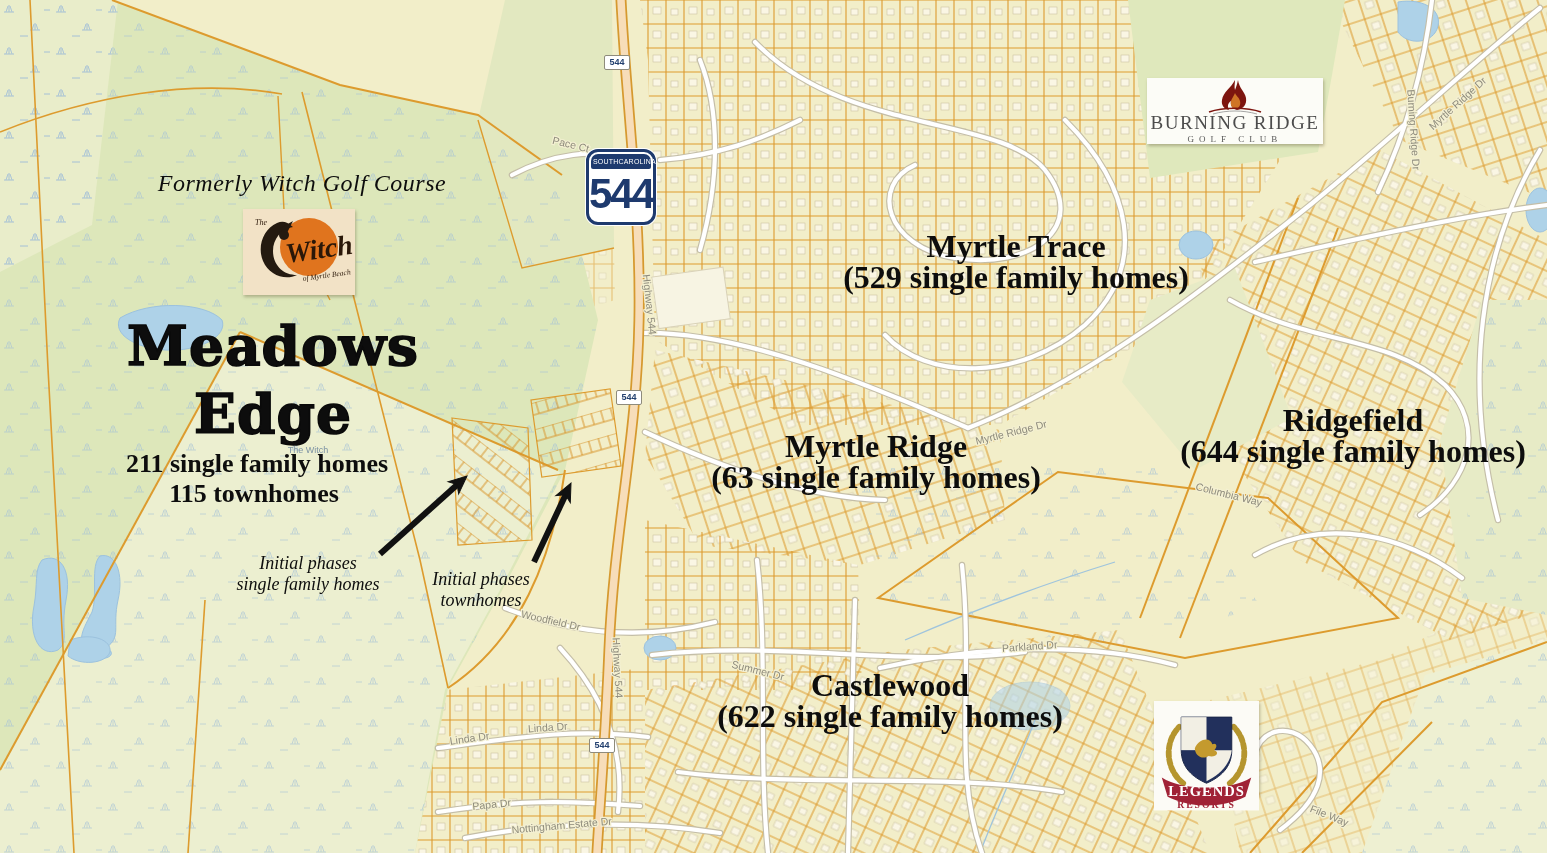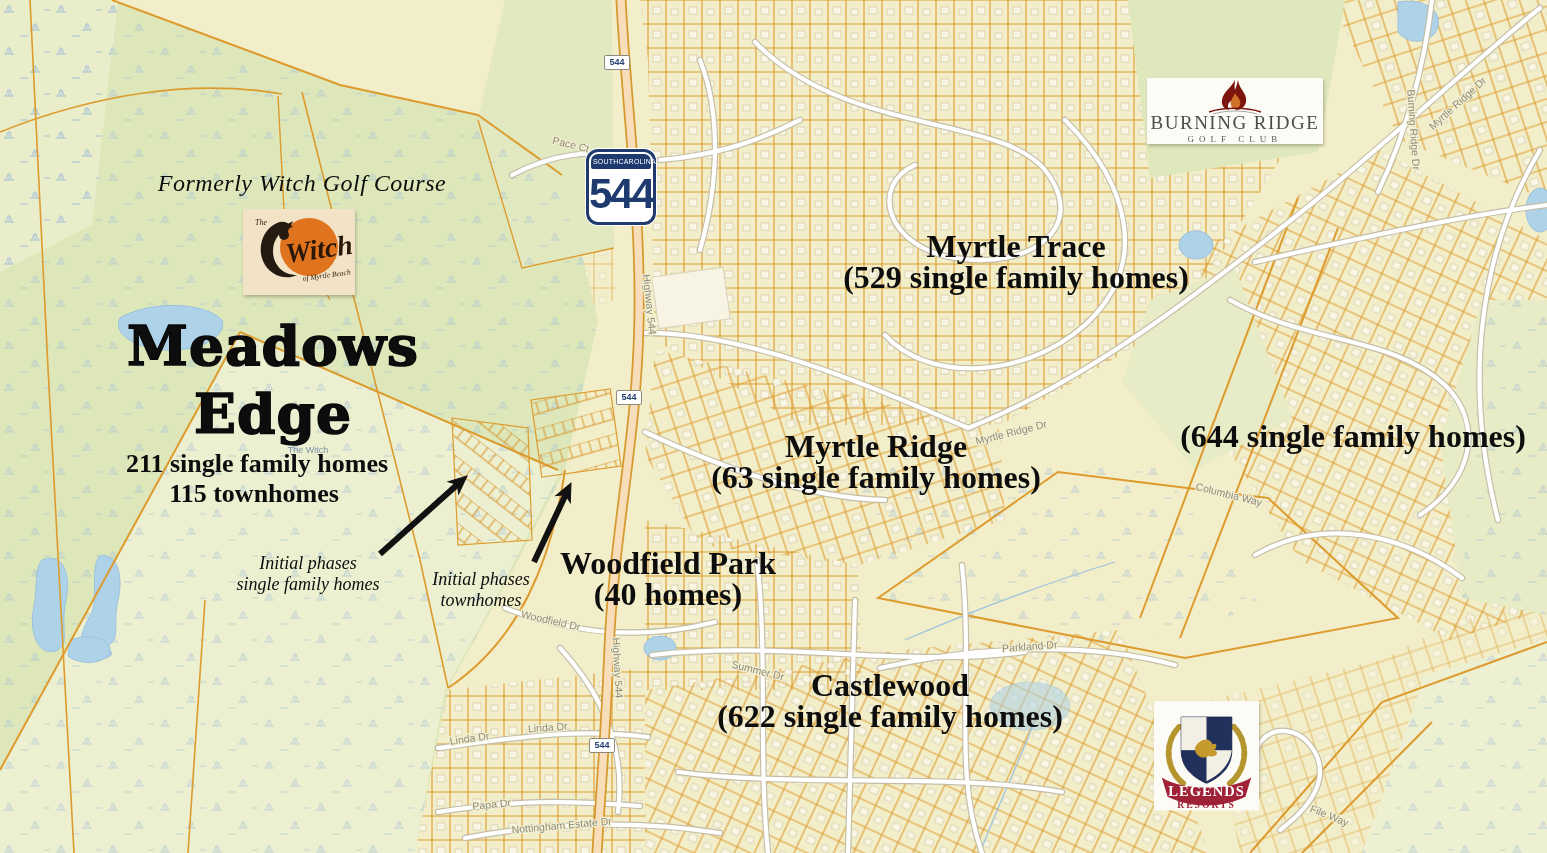--- a/index.html
+++ b/index.html
@@ -312,24 +312,21 @@
 
   <div class="overlay community z3" style="left:1016px;top:262px;">
     <div>Myrtle Trace</div>
     <div>(529 single family homes)</div>
   </div>
   <div class="overlay community z3" style="left:876px;top:462px;">
     <div>Myrtle Ridge</div>
     <div>(63 single family homes)</div>
   </div>
   <div class="overlay community z3" style="left:1353px;top:436px;">
+    <div>Ridgefield</div>
     <div>(644 single family homes)</div>
-  </div>
-  <div class="overlay community z3" style="left:668px;top:579px;">
-    <div>Woodfield Park</div>
-    <div>(40 homes)</div>
   </div>
   <div class="overlay community z3" style="left:890px;top:701px;">
     <div>Castlewood</div>
     <div>(622 single family homes)</div>
   </div>
 
 </div>
 
 </body></html>

